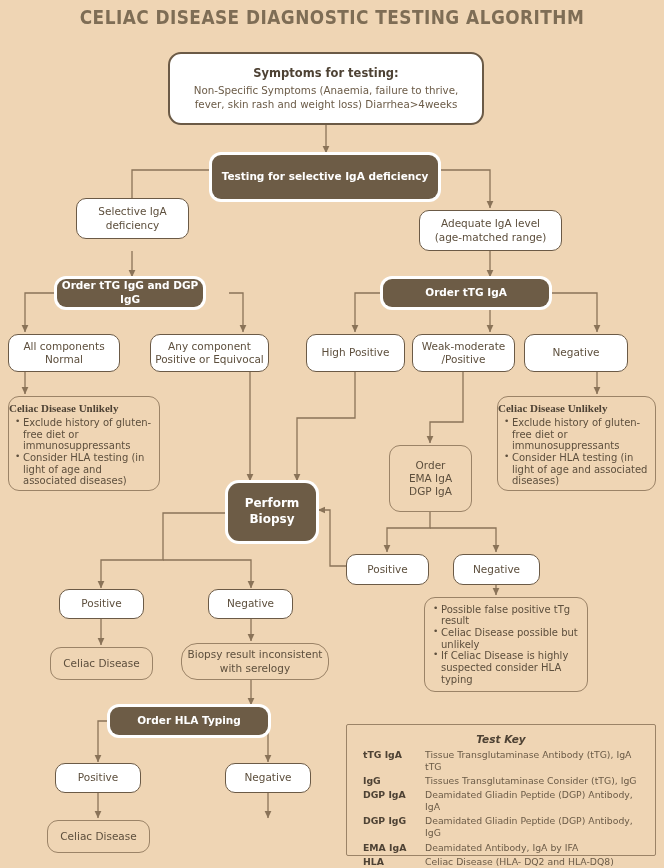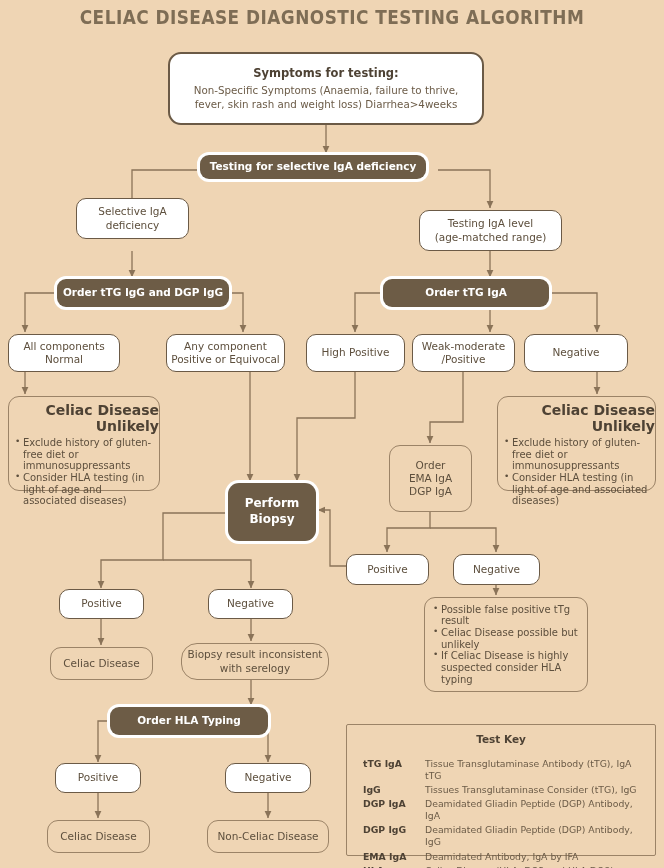--- a/index.html
+++ b/index.html
@@ -33,34 +33,34 @@
   .title{
     position:absolute;left:0;right:0;top:5px;text-align:center;
     font-family:"DejaVu Sans Condensed","Liberation Sans Narrow","Liberation Sans",sans-serif;
     font-weight:bold;font-size:20px;letter-spacing:.5px;color:#7e6d55;
     white-space:nowrap;transform:scaleX(.94);transform-origin:center top;
   }
   .hdr{font-weight:bold;font-size:11.5px;color:#4e4234;line-height:1.25;}
   .sub{font-size:10.3px;color:#6b5b47;line-height:1.3;}
   .lbl{font-size:10.5px;line-height:1.25;}
   .dlbl{font-size:10.5px;line-height:1.3;}
-  .ghost .gh{font-weight:bold;font-size:14px;color:#4e4234;width:100%;text-align:right;
-             margin:5px 0 3px;}
+  .ghost .gh{font-weight:bold;font-size:11px;color:#4e4234;width:100%;text-align:left;
+             margin:5px 0 3px;font-family:Liberation Serif, serif;}
   .ghost ul{margin:0;padding:0 6px 0 14px;list-style:none;}
   .ghost li{font-size:10px;line-height:1.17;color:#5d4f3d;position:relative;margin-bottom:0;}
   .ghost li:before{content:"\2022";position:absolute;left:-8px;top:-1px;font-size:9px;}
   .ghost.plain{justify-content:center;}
   .ghost.plain ul{padding:0 8px 0 16px;}
   .ghost.ctr{align-items:center;justify-content:center;text-align:center;}
   
   .key{
     position:absolute;border:1.3px solid #9b8367;border-radius:2px;background:transparent;
     box-sizing:border-box;padding:8px 10px 8px 10px;
   }
-  .key-title{font-weight:bold;font-size:10.5px;color:#4e4234;text-align:center;margin-bottom:12px;}
+  .key-title{font-weight:bold;font-size:10.5px;color:#4e4234;text-align:center;margin-bottom:3px;font-style:italic;}
   .key table{border-collapse:collapse;width:100%;}
   .key td{font-size:9.3px;color:#6b5b47;padding:1px 0;vertical-align:top;line-height:1.3;}
   .key td.k{font-weight:bold;color:#4e4234;width:62px;white-space:nowrap;padding-left:6px;}
 </style>
 </head>
 <body>
 
 <div id="stage">
 
   <div class="title">CELIAC DISEASE DIAGNOSTIC TESTING ALGORITHM</div>
@@ -123,47 +123,47 @@
       <path d="M268,793 L268,818" marker-end="url(#ah)"></path>
     </g>
   </svg>
 
   <div class="node white" style="left:168px;top:52px;width:316px;height:73px;border-width:2.4px;border-radius:13px;padding:4px 10px;">
     <div class="hdr">Symptoms for testing:</div>
     <div class="sub" style="margin-top:4px;">Non-Specific Symptoms (Anaemia, failure to thrive,</div>
     <div class="sub">fever, skin rash and weight loss) Diarrhea&gt;4weeks</div>
   </div>
 
-  <div class="node dark" style="left:200px;top:155px;width:226px;height:24px;">
+  <div class="node dark" style="left:212px;top:155px;width:226px;height:44px;">
     <div class="dlbl">Testing for selective IgA deficiency</div>
   </div>
 
   <div class="node white" style="left:76px;top:198px;width:113px;height:41px;">
     <div class="lbl">Selective IgA deficiency</div>
   </div>
 
   <div class="node white" style="left:419px;top:210px;width:143px;height:41px;">
-    <div class="lbl">Testing IgA level</div>
+    <div class="lbl">Adequate IgA level</div>
     <div class="lbl">(age-matched range)</div>
   </div>
 
-  <div class="node dark" style="left:57px;top:279px;width:172px;height:28px;">
+  <div class="node dark" style="left:57px;top:279px;width:146px;height:28px;">
     <div class="dlbl">Order tTG IgG and DGP IgG</div>
   </div>
 
   <div class="node dark" style="left:383px;top:279px;width:166px;height:28px;">
     <div class="dlbl">Order tTG IgA</div>
   </div>
 
   <div class="node white" style="left:8px;top:334px;width:112px;height:38px;">
     <div class="lbl">All components</div>
     <div class="lbl">Normal</div>
   </div>
 
-  <div class="node white" style="left:166px;top:334px;width:119px;height:38px;">
+  <div class="node white" style="left:150px;top:334px;width:119px;height:38px;">
     <div class="lbl">Any component</div>
     <div class="lbl">Positive or Equivocal</div>
   </div>
 
   <div class="node white" style="left:412px;top:334px;width:103px;height:38px;">
     <div class="lbl">Weak-moderate</div>
     <div class="lbl">/Positive</div>
   </div>
 
   <div class="node white" style="left:306px;top:334px;width:99px;height:38px;">
@@ -243,23 +243,20 @@
   </div>
 
   <div class="node white" style="left:225px;top:763px;width:86px;height:30px;">
     <div class="lbl">Negative</div>
   </div>
 
   <div class="node ghost ctr" style="left:47px;top:820px;width:103px;height:33px;">
     <div class="lbl">Celiac Disease</div>
   </div>
 
-  <div class="node ghost ctr" style="left:207px;top:820px;width:122px;height:33px;">
-    <div class="lbl">Non-Celiac Disease</div>
-  </div>
 
   <div class="key" style="left:346px;top:724px;width:310px;height:132px;">
     <div class="key-title">Test Key</div>
     <table>
       <tbody>
         <tr>
           <td class="k">tTG IgA</td>
           <td>Tissue Transglutaminase Antibody (tTG), IgA tTG</td>
         </tr>
         <tr>

